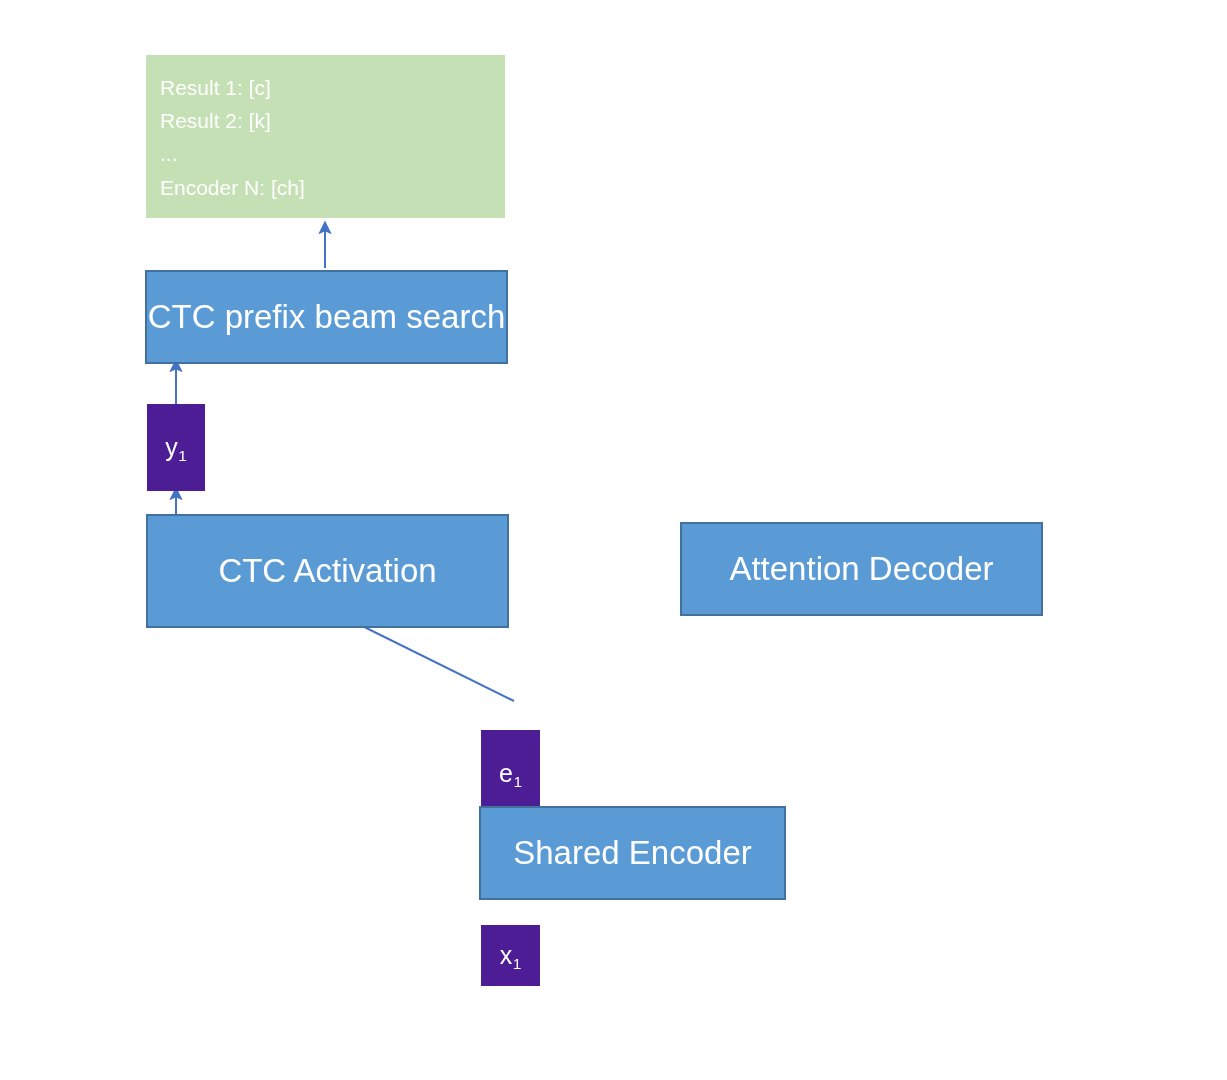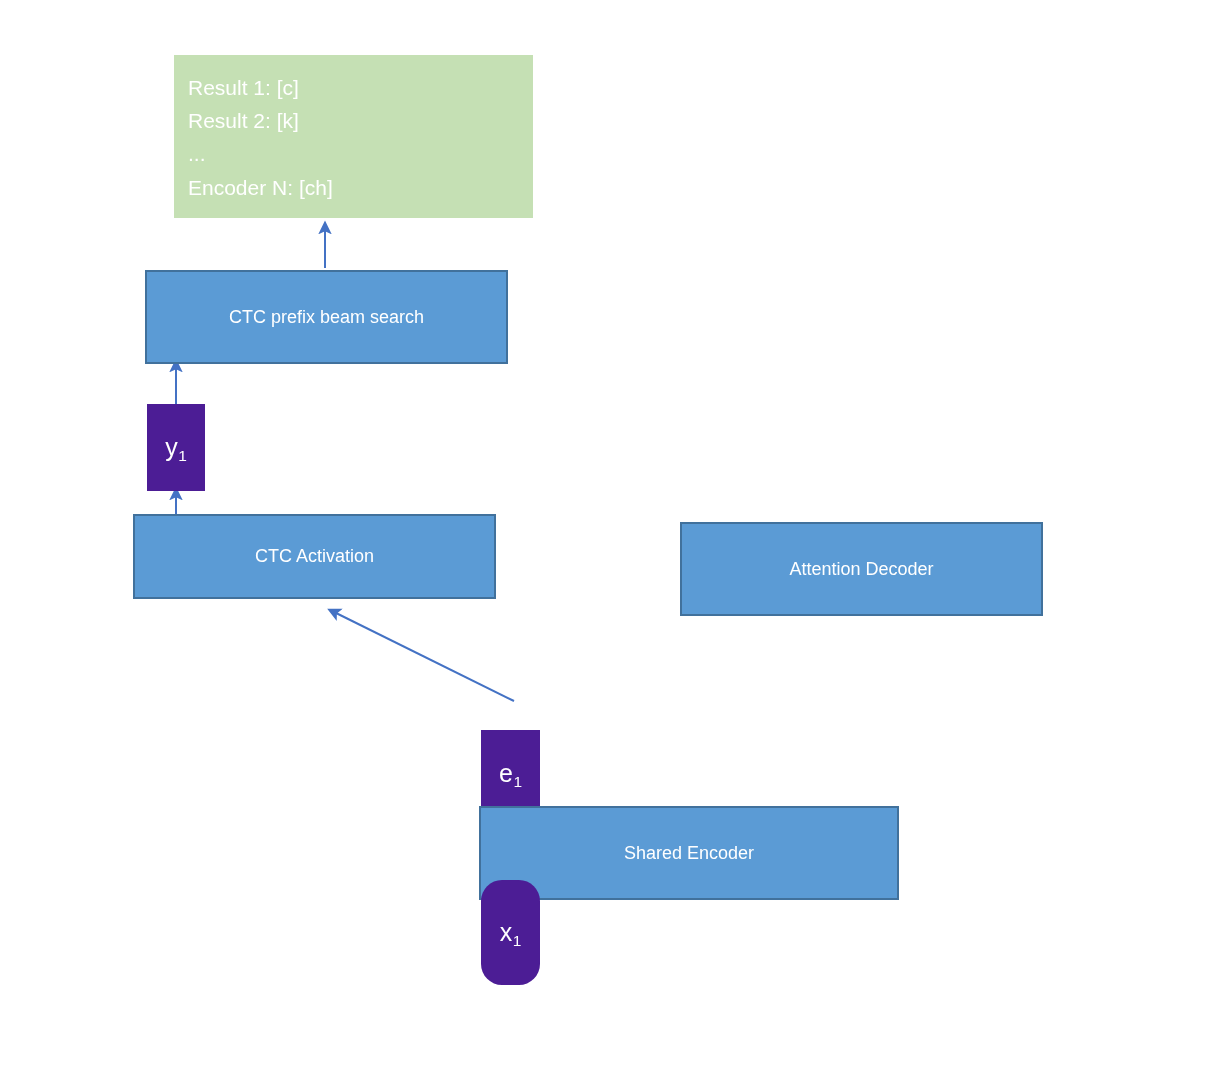--- a/index.html
+++ b/index.html
@@ -23,36 +23,35 @@
     display: flex;
     align-items: center;
     justify-content: center;
     color: #ffffff;
     line-height: 1.25;
     white-space: nowrap;
   }
   .node.process {
     background: #5B9BD5;
     border: 2px solid #41719C;
-    font-size: 18px;
+    font-size: 33px;
   }
   .node.tensor {
     background: #4c1d95;
     border: none;
     font-size: 25px;
   }
   .node.results {
     background: #C5E0B4;
     border: none;
     display: block;
     padding: 16px 14px 10px 14px;
     font-size: 21px;
     line-height: 1.58;
     text-align: left;
-    margin-left: 28px;
   }
   .results-line {
     color: #ffffff;
     white-space: pre;
   }
   .sub {
     font-size: 0.62em;
     vertical-align: baseline;
     position: relative;
     top: 0.32em;
@@ -96,33 +95,33 @@
   </div>
 
   <div class="node process" style="left:145px; top:270px; width:363px; height:94px;">
     <span>CTC prefix beam search</span>
   </div>
 
   <div class="node tensor" style="left:147px; top:404px; width:58px; height:87px;">
     <span><span>y</span><span class="sub">1</span></span>
   </div>
 
-  <div class="node process" style="left:133px; top:514px; width:363px; height:85px;">
+  <div class="node process" style="left:146px; top:514px; width:363px; height:114px;">
     <span>CTC Activation</span>
   </div>
 
   <div class="node process" style="left:680px; top:514px; width:363px; height:94px;margin-top:8px;">
     <span>Attention Decoder</span>
   </div>
 
   <div class="node tensor" style="left:481px; top:702px; width:59px; height:88px;margin-top:28px;">
     <span><span>e</span><span class="sub">1</span></span>
   </div>
 
-  <div class="node process" style="left:479px; top:806px; width:420px; height:94px;">
+  <div class="node process" style="left:479px; top:806px; width:307px; height:94px;">
     <span>Shared Encoder</span>
   </div>
 
-  <div class="node tensor" style="left:481px; top:880px; width:59px; height:105px;border-radius:21px;">
+  <div class="node tensor" style="left:481px; top:925px; width:59px; height:61px;">
     <span><span>x</span><span class="sub">1</span></span>
   </div>
 
 </div>
 
 </body></html>

